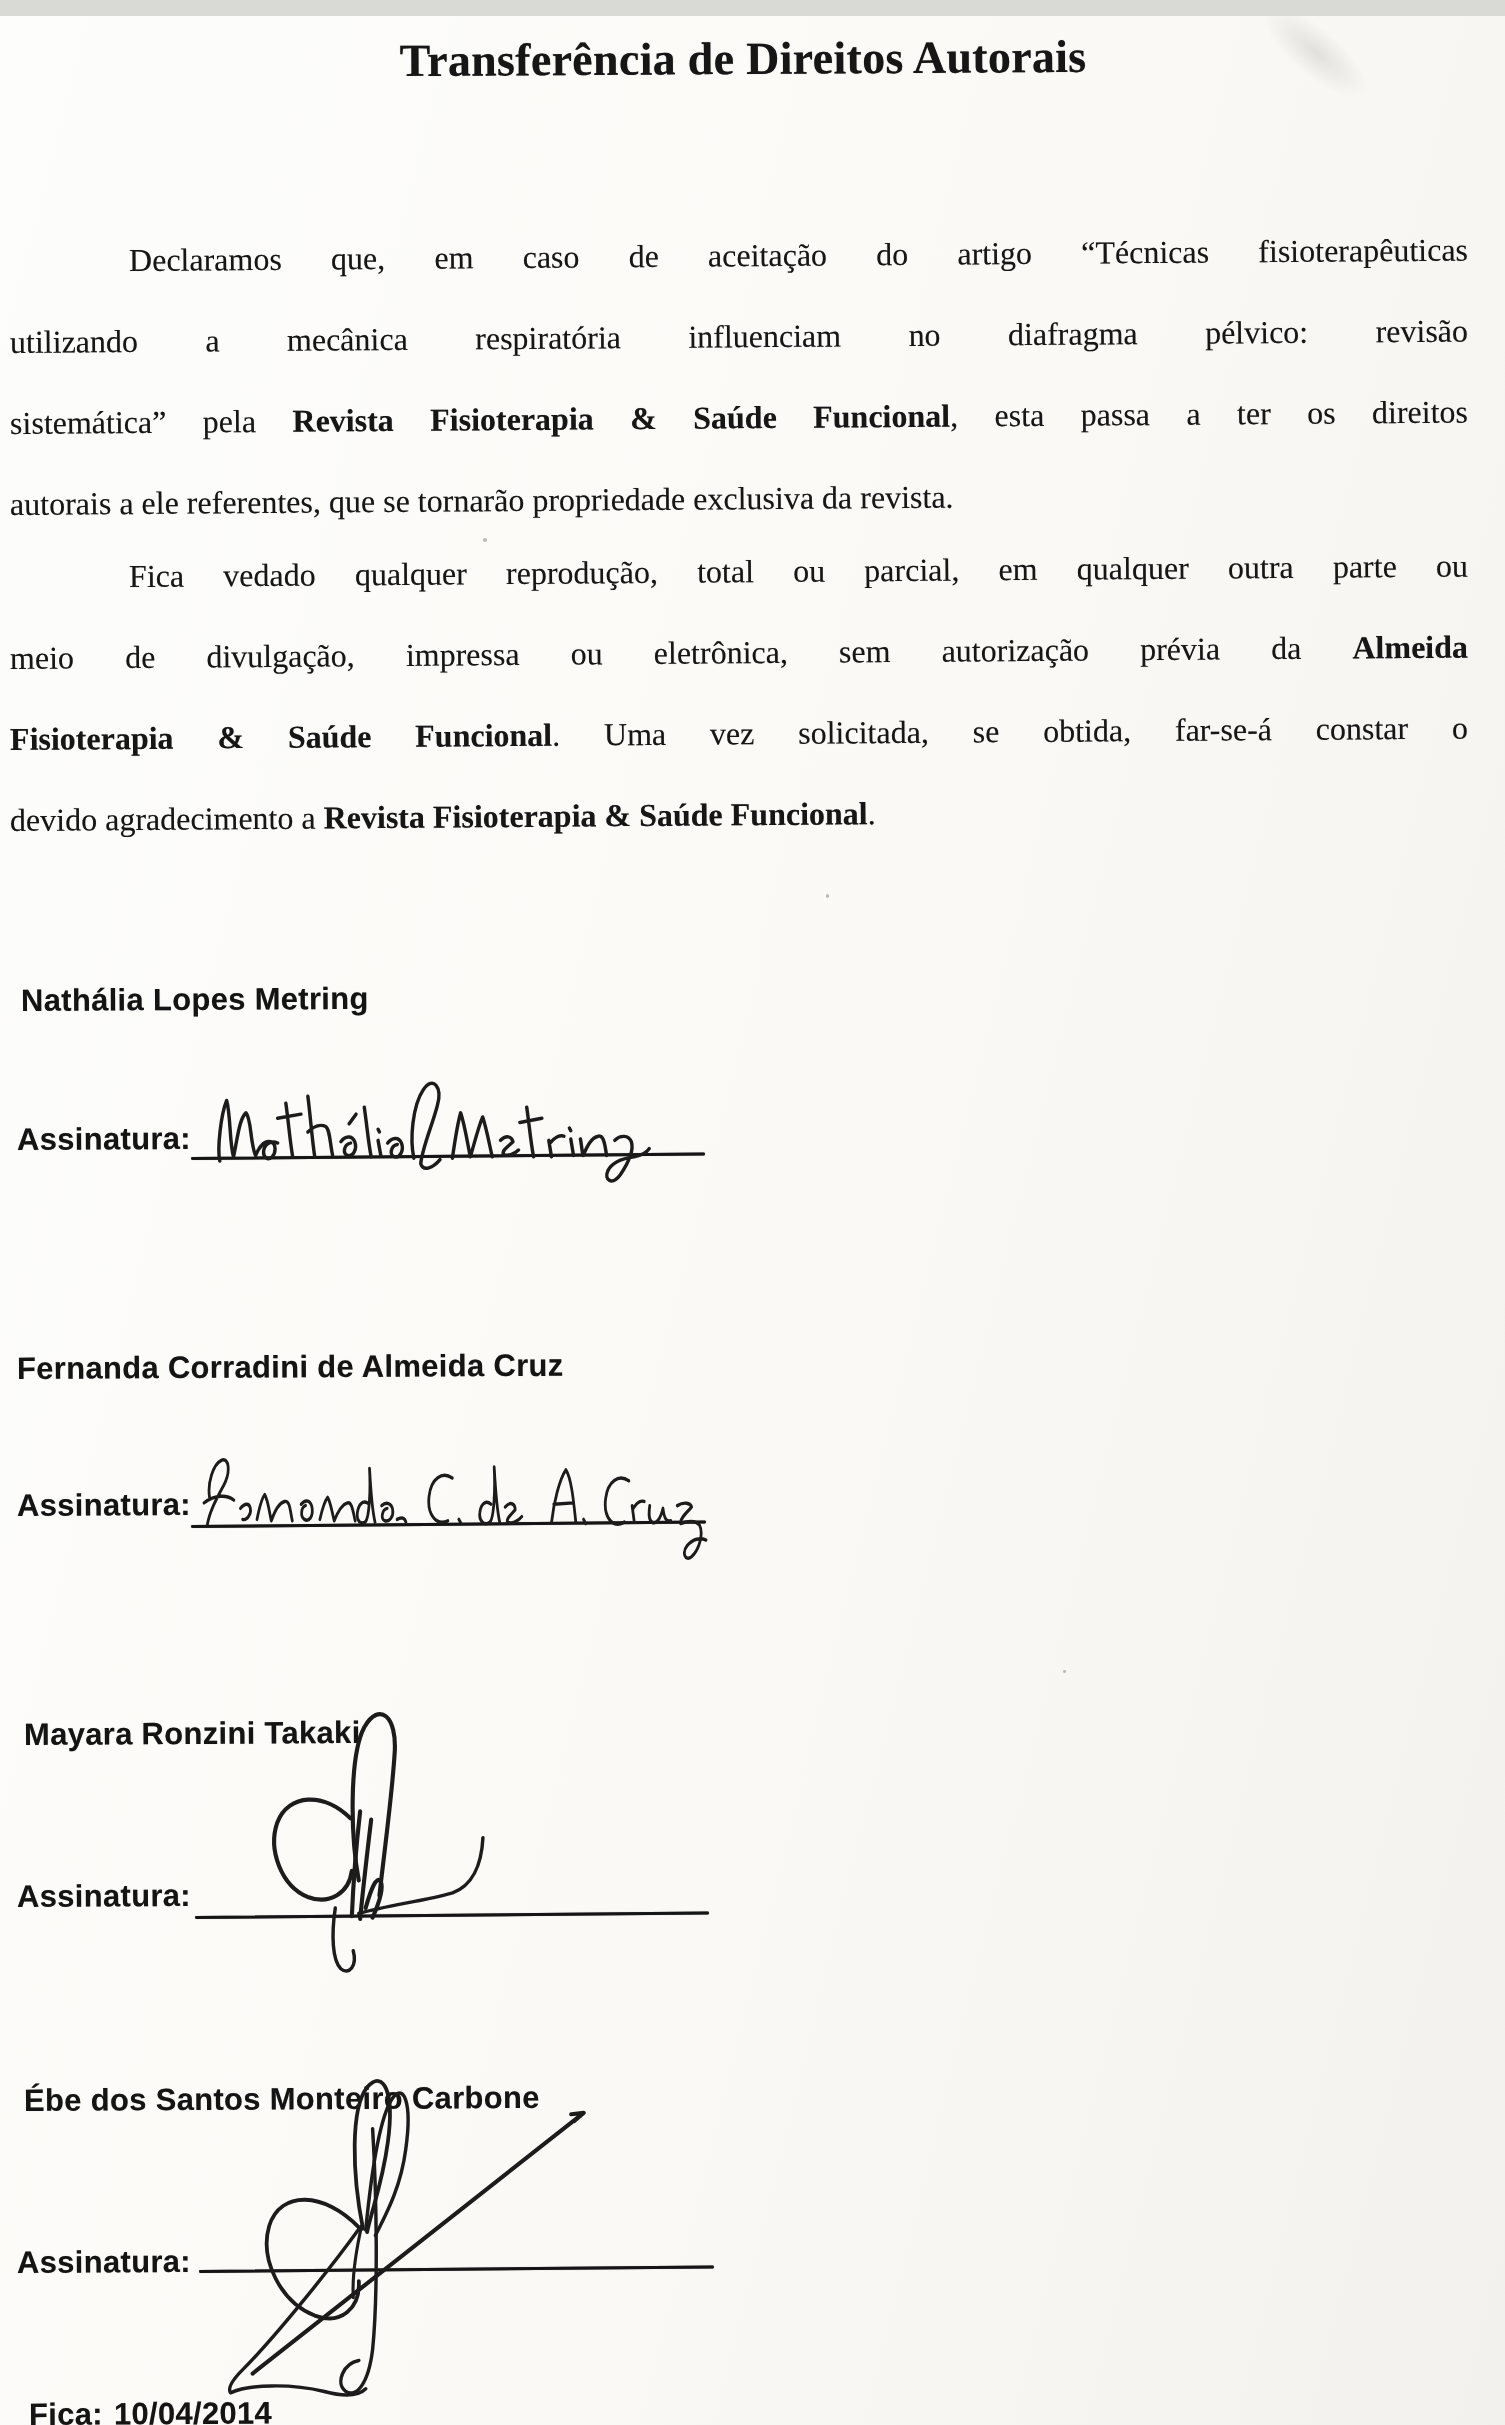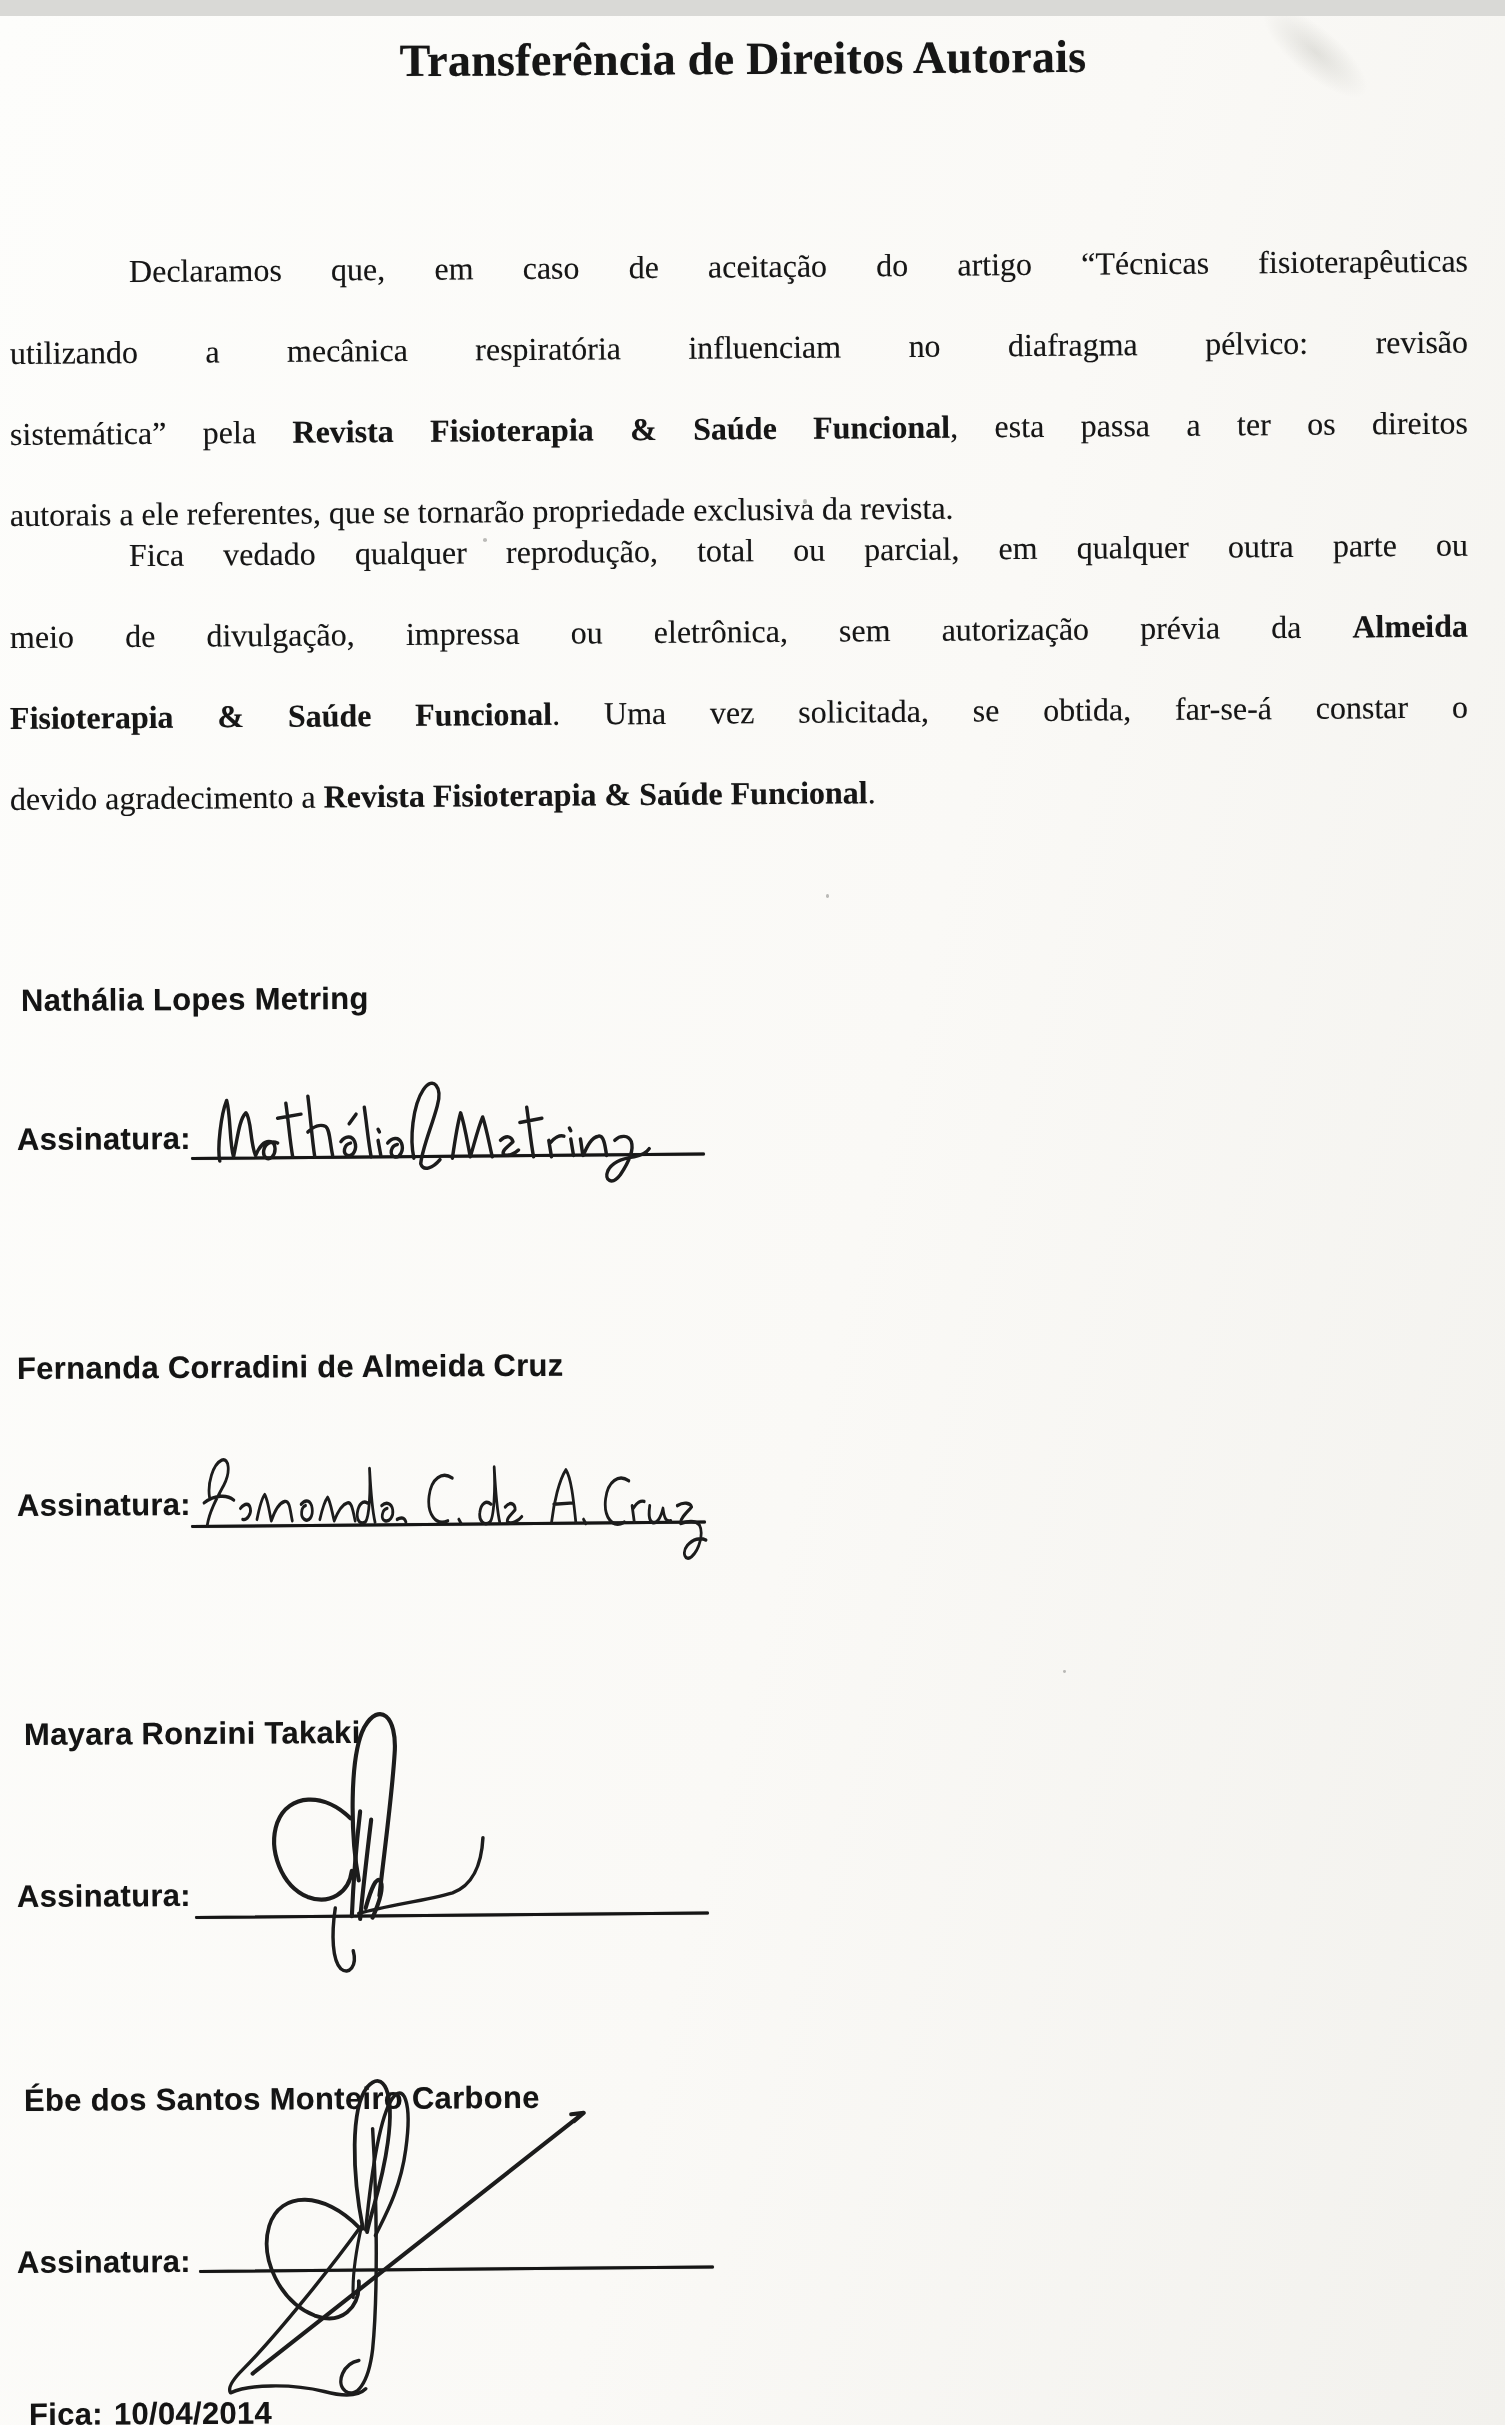--- a/index.html
+++ b/index.html
@@ -14,22 +14,22 @@
   }
   .title{
     position:absolute;top:19.3px;left:-9.7px;width:1506px;
     text-align:center;
     font-weight:bold;font-size:46px;line-height:48px;
     letter-spacing:0.3px;
     transform:rotate(-0.35deg);
     text-shadow:0 0 0.7px rgba(10,10,10,.55);
   }
   .para{position:absolute;left:9.7px;width:1458px;}
-  #p1{top:216px;}
-  #p2{top:500px;}
+  #p1{top:205px;}
+  #p2{top:521px;}
   .line{
     height:81px;line-height:81px;font-size:32px;
     text-align:justify;text-align-last:justify;
     transform:rotate(-0.45deg);transform-origin:0 50%;
     text-shadow:0 0 0.7px rgba(10,10,10,.4);
     white-space:normal;
   }
   .line.first{text-indent:119px;}
   .line.last{text-align-last:left;}
   .line b{font-weight:bold;}

